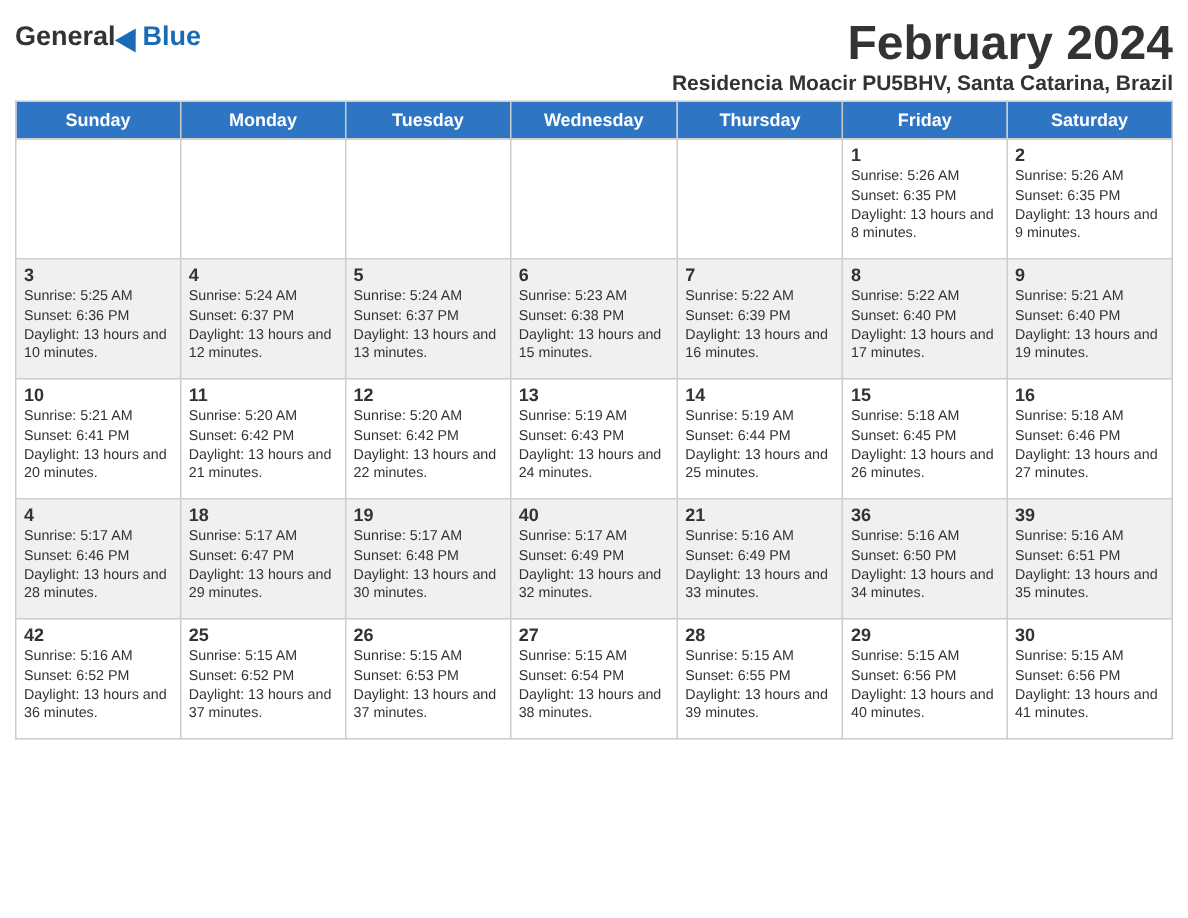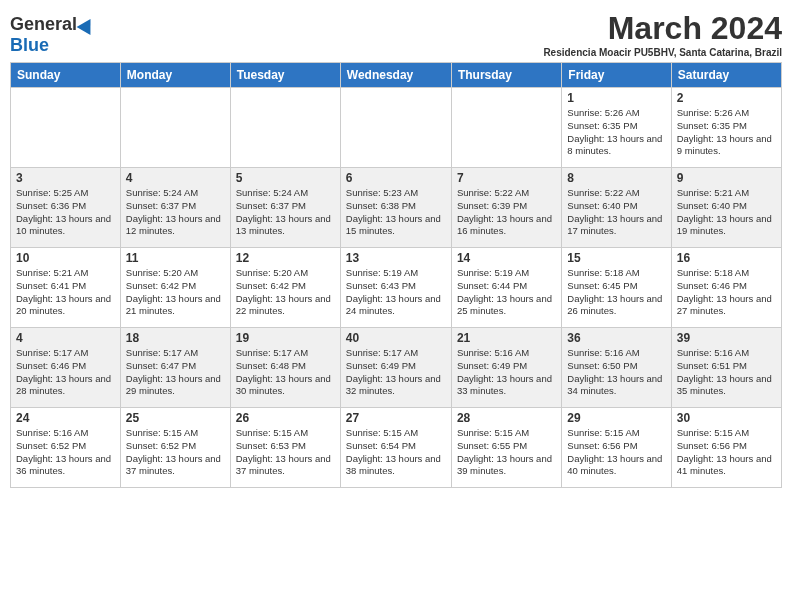--- a/index.html
+++ b/index.html
@@ -11,21 +11,21 @@
       padding: 10px;
     }
     .header {
       display: flex;
       align-items: flex-start;
       justify-content: space-between;
       margin-bottom: 4px;
     }
     .logo {
       display: flex;
-      flex-direction: column;
+      flex-direction: row;
       align-items: flex-start;
       margin-top: 4px;
     }
     .logo-text {
       display: flex;
       align-items: center;
     }
     .logo-general {
       font-size: 18px;
       font-weight: bold;
@@ -47,33 +47,33 @@
     }
     .title-block {
       text-align: right;
     }
     .month-title {
       font-size: 32px;
       font-weight: bold;
       color: #333;
     }
     .subtitle {
-      font-size: 10px;
+      font-size: 14px;
       color: #333;
       font-weight: bold;
     }
     .calendar {
       width: 100%;
       border-collapse: collapse;
       font-size: 10px;
     }
     .calendar th {
       background-color: #2e75c3;
       color: white;
-      text-align: left;
+      text-align: center;
       padding: 5px 6px;
       font-size: 12px;
       font-weight: bold;
       border: 1px solid #ccc;
     }
     .calendar td {
       border: 1px solid #ccc;
       vertical-align: top;
       padding: 3px 5px;
       width: 113px;
@@ -105,21 +105,21 @@
 
 <div class="header">
   <div class="logo">
     <div class="logo-text">
       <span class="logo-general">General</span>
       <div class="logo-triangle"></div>
     </div>
     <span class="logo-blue">Blue</span>
   </div>
   <div class="title-block">
-    <div class="month-title">March 2024</div>
+    <div class="month-title">February 2024</div>
     <div class="subtitle">Residencia Moacir PU5BHV, Santa Catarina, Brazil</div>
   </div>
 </div>
 
 <table class="calendar">
   <thead>
     <tr>
     <th>Sunday</th>
         <th>Monday</th>
         <th>Tuesday</th>
@@ -230,21 +230,21 @@
           <span class="day-num">36</span>
           <div class="day-detail">Sunrise: 5:16 AM<br>Sunset: 6:50 PM<br>Daylight: 13 hours and 34 minutes.</div>
         </td>
         <td>
           <span class="day-num">39</span>
           <div class="day-detail">Sunrise: 5:16 AM<br>Sunset: 6:51 PM<br>Daylight: 13 hours and 35 minutes.</div>
         </td>
       </tr>
       <tr>
         <td>
-          <span class="day-num">24</span>
+          <span class="day-num">42</span>
           <div class="day-detail">Sunrise: 5:16 AM<br>Sunset: 6:52 PM<br>Daylight: 13 hours and 36 minutes.</div>
         </td>
         <td>
           <span class="day-num">25</span>
           <div class="day-detail">Sunrise: 5:15 AM<br>Sunset: 6:52 PM<br>Daylight: 13 hours and 37 minutes.</div>
         </td>
         <td>
           <span class="day-num">26</span>
           <div class="day-detail">Sunrise: 5:15 AM<br>Sunset: 6:53 PM<br>Daylight: 13 hours and 37 minutes.</div>
         </td>

